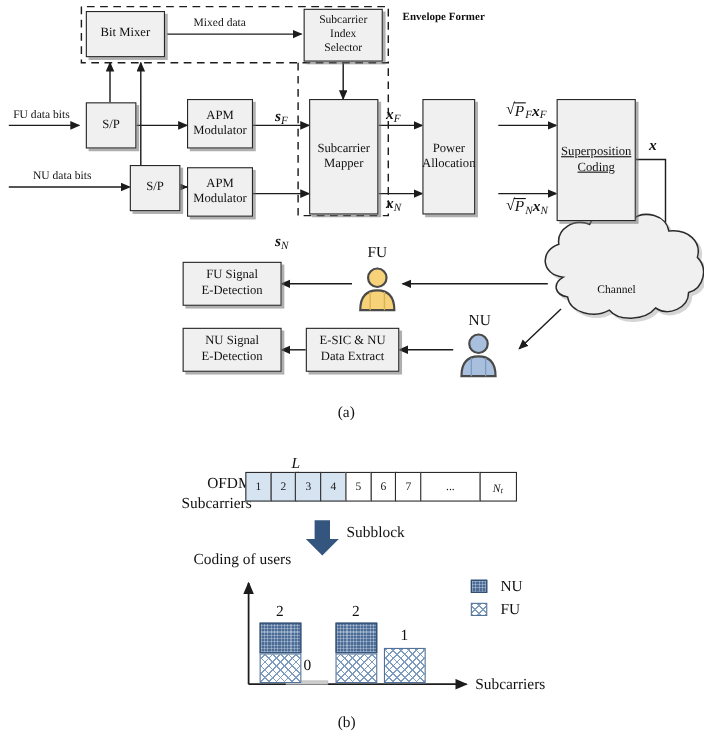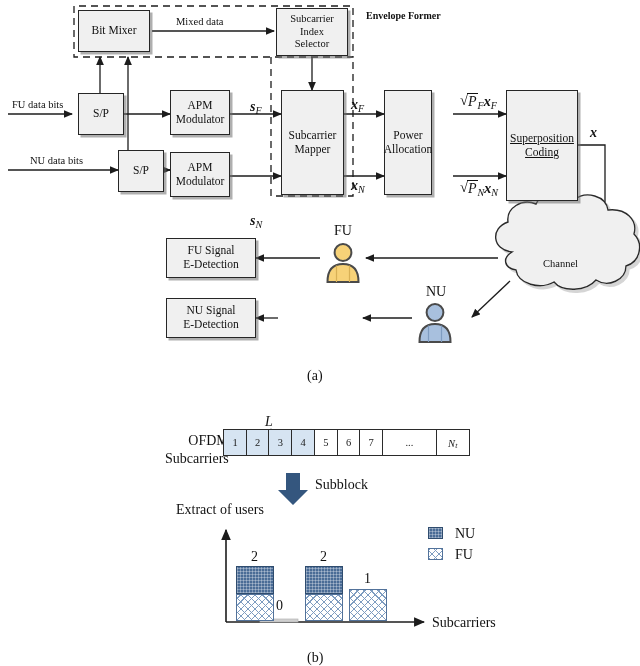--- a/index.html
+++ b/index.html
@@ -245,20 +245,24 @@
   <div class="box" style="left:166px;top:238px;width:90px;height:40px;white-space:pre-line;">
     <span>FU Signal
 E-Detection</span>
   </div>
 
   <div class="box" style="left:166px;top:298px;width:90px;height:40px;white-space:pre-line;">
     <span>NU Signal
 E-Detection</span>
   </div>
 
+  <div class="box" style="left:278px;top:298px;width:85px;height:40px;white-space:pre-line;">
+    <span>E-SIC &amp; NU
+Data Extract</span>
+  </div>
 
   <div class="lbl" style="left:12px;top:99px;">FU data bits</div>
   <div class="lbl" style="left:30px;top:155px;">NU data bits</div>
   <div class="lbl" style="left:176px;top:16px;">Mixed data</div>
 
   <div class="lbl bold" style="left:366px;top:10px;line-height:1.25;">
     <span>Envelope Former</span>
   </div>
 
   <div class="lbl mathv" style="left:250px;top:99px;">
@@ -321,21 +325,21 @@
     <div class="cell hl" style="width:24px;height:27px;">4</div>
     <div class="cell" style="width:24px;height:27px;">5</div>
     <div class="cell" style="width:24px;height:27px;">6</div>
     <div class="cell" style="width:24px;height:27px;">7</div>
     <div class="cell" style="width:55px;height:27px;">...</div>
     <div class="cell ital" style="width:34px;height:27px;">Nₜ</div>
   </div>
 
   <div class="lbl cap" style="left:315px;top:477px;">Subblock</div>
 
-  <div class="lbl cap" style="left:176px;top:502px;">Extract of users</div>
+  <div class="lbl cap" style="left:176px;top:502px;">Coding of users</div>
   <div class="lbl cap" style="left:432px;top:615px;">Subcarriers</div>
 
   <div class="bar seg-nu" style="left:236px;top:566px;width:38px;height:28px;"></div>
   <div class="bar seg-fu" style="left:236px;top:594px;width:38px;height:27px;"></div>
   <div class="lbl cap" style="left:251px;top:549px;">2</div>
 
   <div class="lbl cap" style="left:276px;top:598px;">0</div>
 
   <div class="bar seg-nu" style="left:305px;top:566px;width:38px;height:28px;"></div>
   <div class="bar seg-fu" style="left:305px;top:594px;width:38px;height:27px;"></div>

